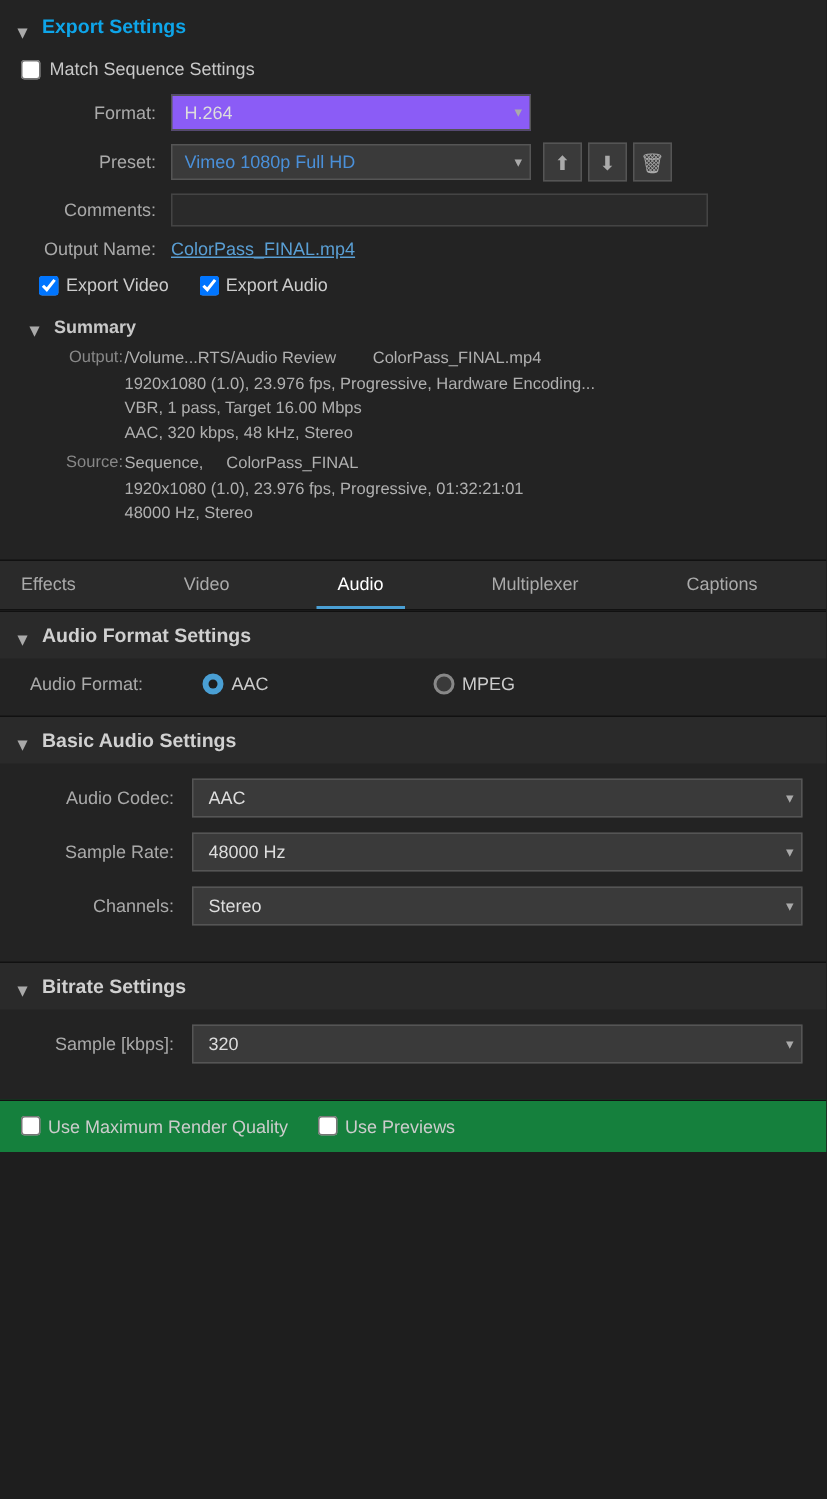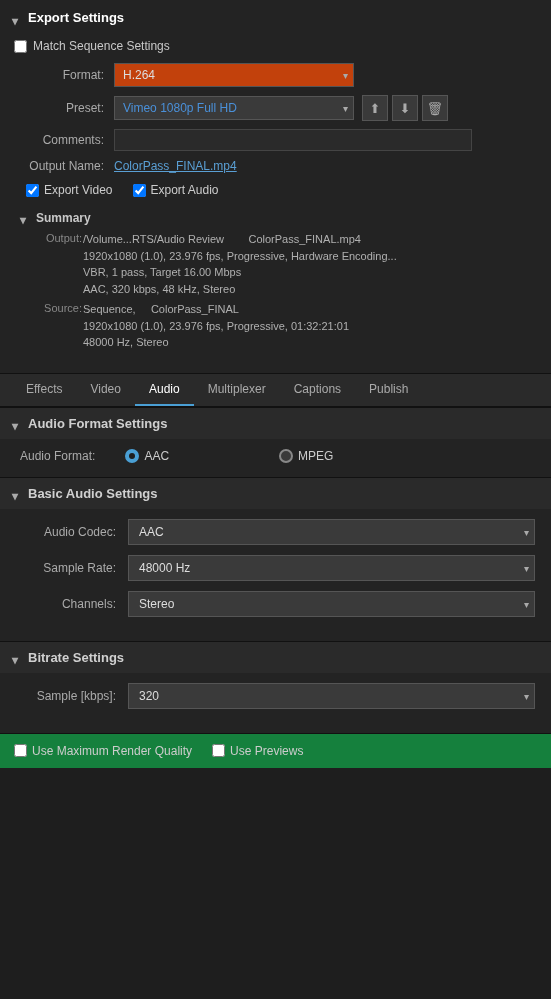--- a/index.html
+++ b/index.html
@@ -16,21 +16,21 @@
     
     .export-settings {
       background: #232323;
       padding: 10px 12px 14px 12px;
       border-bottom: 1px solid #111;
     }
     .section-header {
       display: flex;
       align-items: center;
       gap: 6px;
-      color: #ffffff;
+      color: #0ea5e9;
       font-size: 13px;
       font-weight: bold;
       margin-bottom: 10px;
     }
     .chevron-down {
       width: 10px;
       height: 10px;
       display: inline-block;
     }
     .chevron-down::before {
@@ -67,21 +67,21 @@
       font-size: 12px;
       flex-shrink: 0;
     }
     .select-wrapper {
       position: relative;
       flex: 1;
       max-width: 240px;
     }
     .select-wrapper select {
       width: 100%;
-      background: #c2410c;
+      background: #8b5cf6;
       color: #ddd;
       border: 1px solid #555;
       padding: 4px 24px 4px 8px;
       font-size: 12px;
       appearance: none;
       -webkit-appearance: none;
       outline: none;
       cursor: pointer;
     }
     .select-arrow {
@@ -219,22 +219,23 @@
       color: #b0b0b0;
       font-size: 11px;
       line-height: 1.5;
     }
 
     
     .tabs-bar {
       display: flex;
       background: #2a2a2a;
       border-bottom: 1px solid #111;
-      padding: 0 12px;
+      padding: 0 0;
       margin-top: 0;
+      gap: 44px;
     }
     .tab-item {
       padding: 8px 14px;
       font-size: 12px;
       color: #aaa;
       cursor: pointer;
       border-bottom: 2px solid transparent;
       white-space: nowrap;
     }
     .tab-item.active {
@@ -265,21 +266,21 @@
 
     .audio-format-row {
       display: flex;
       align-items: center;
       gap: 30px;
       padding-left: 4px;
     }
     .audio-format-label {
       color: #aaa;
       font-size: 12px;
-      margin-right: 0;
+      margin-right: 10px;
     }
     .radio-item {
       display: flex;
       align-items: center;
       gap: 5px;
       font-size: 12px;
       color: #ccc;
     }
     .radio-circle {
       width: 14px;

